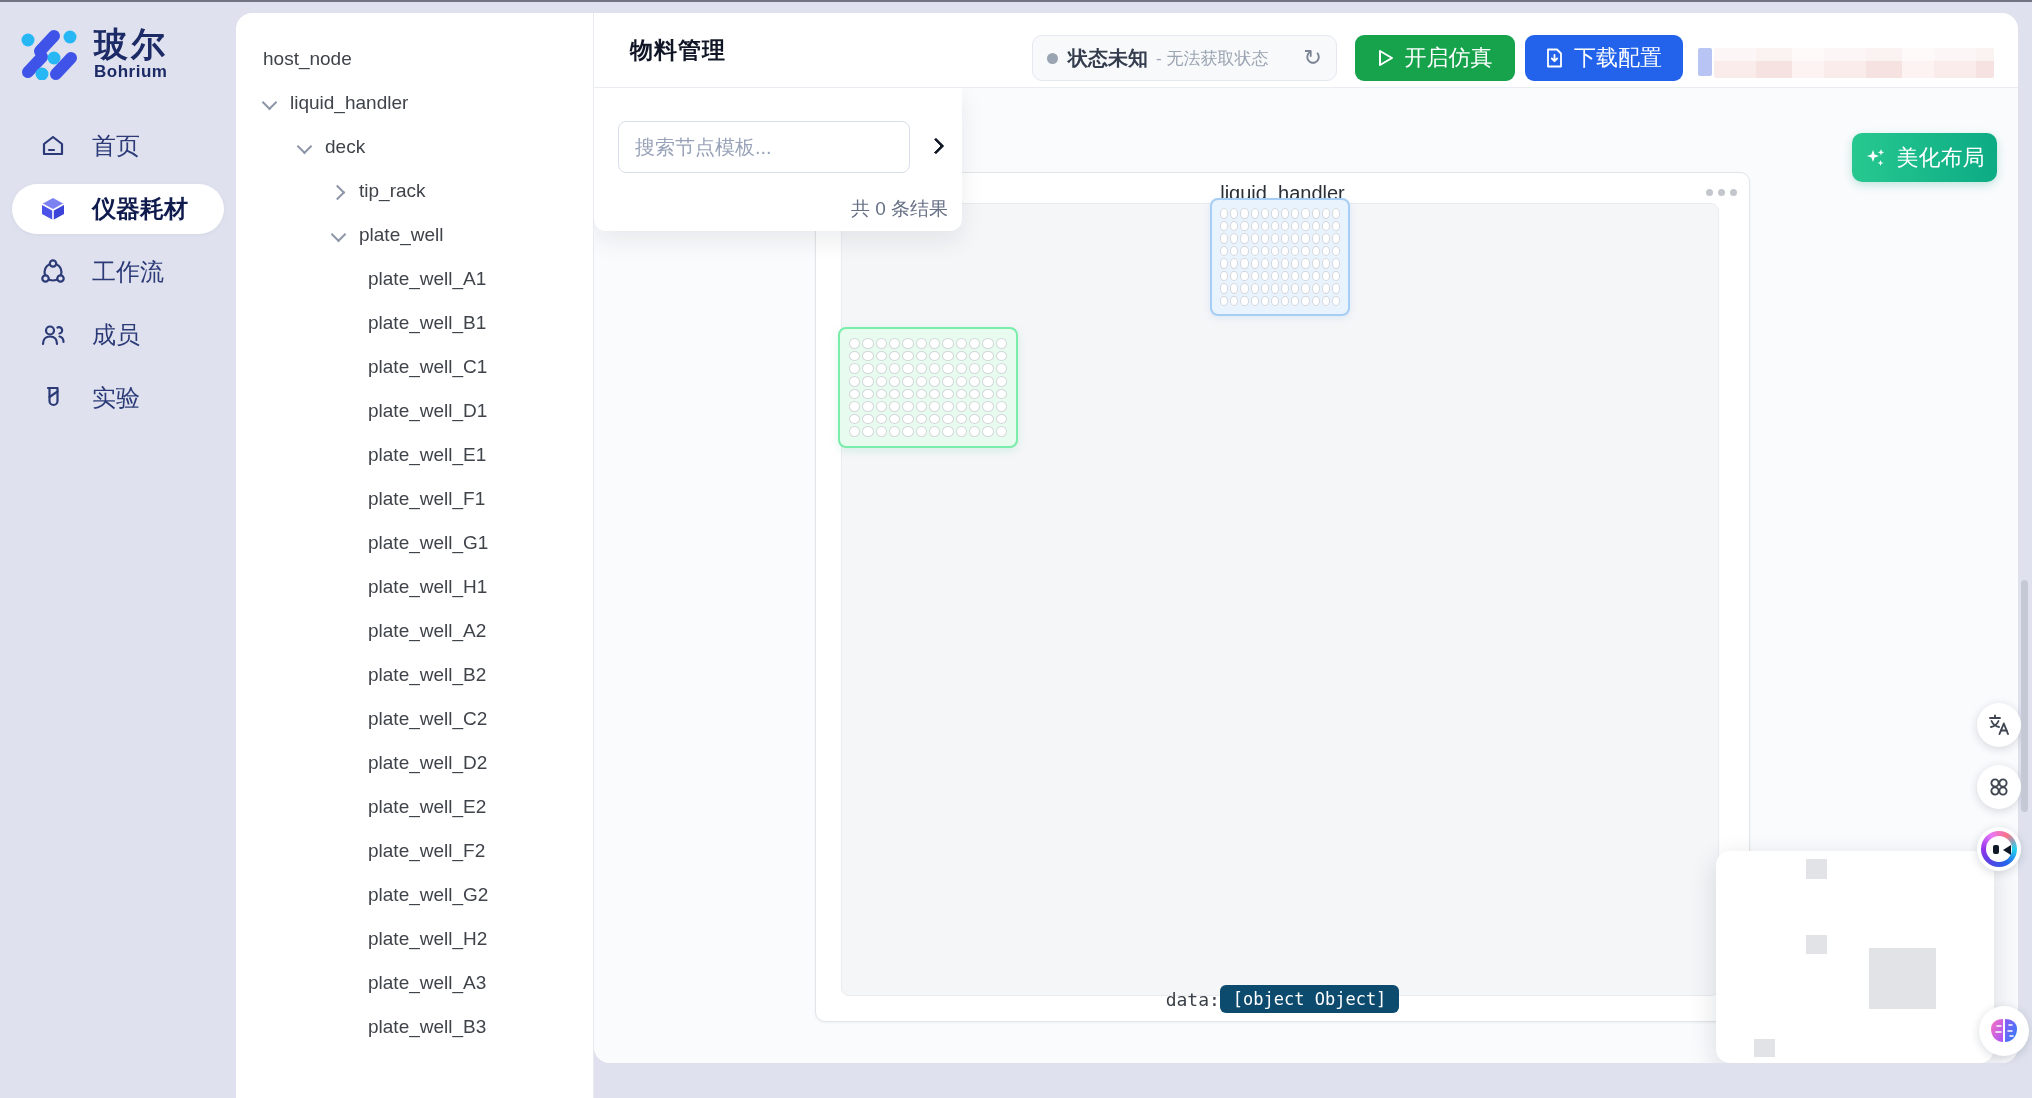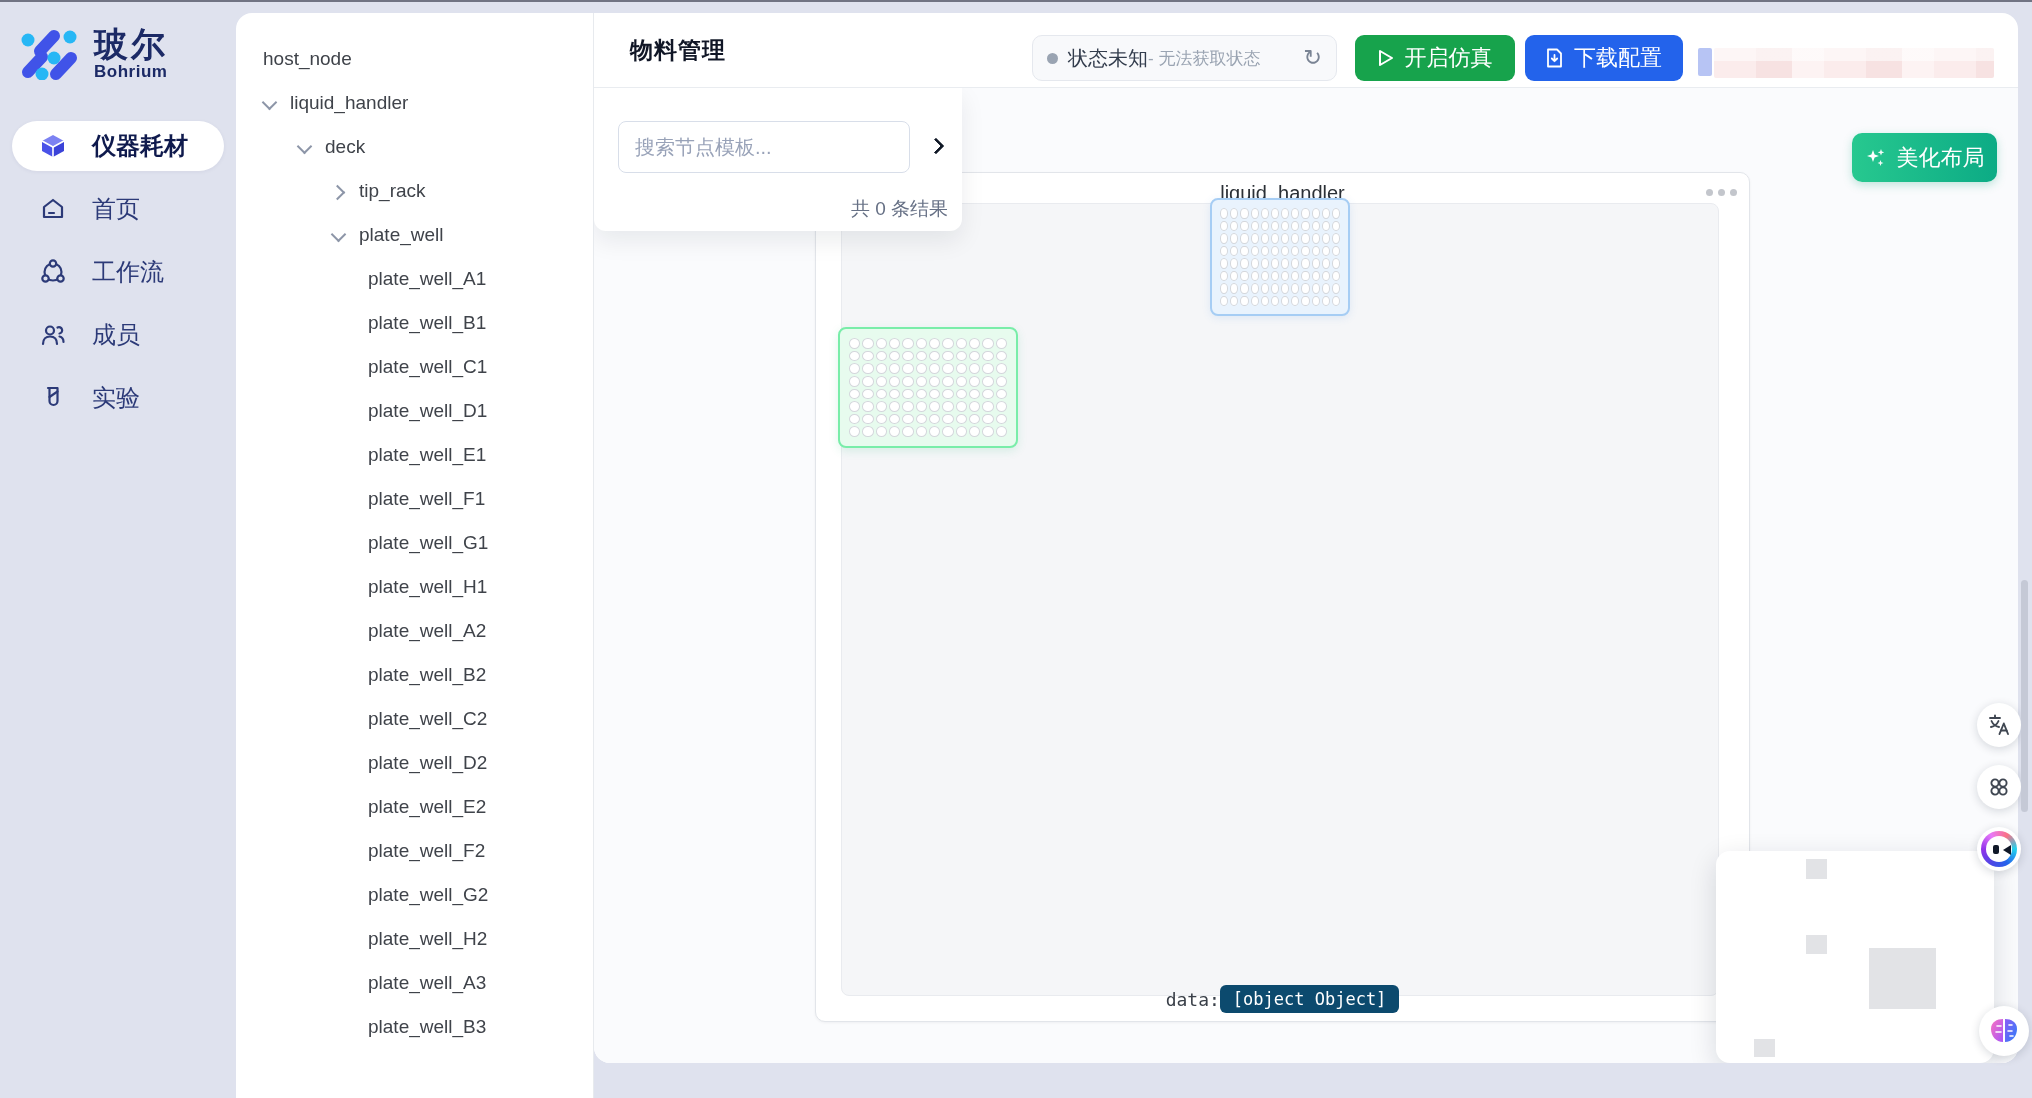--- a/index.html
+++ b/index.html
@@ -37,21 +37,21 @@
   .lvl3 { padding-left:96px; } .lvl4 { padding-left:132px; }
 
   
   .main-card { position:absolute; left:594px; top:13px; width:1424px; height:1050px; background:#fff;
                border-radius:0 16px 16px 16px; }
   .main-header { position:relative; height:75px; border-bottom:1px solid #e9ecf0; }
   .page-title { position:absolute; left:36px; top:50%; transform:translateY(-50%); font-size:23px; font-weight:bold; color:#101626; letter-spacing:1px;}
   .status-pill { position:absolute; left:438px; top:22px; width:305px; height:46px; background:#f8f9fb;
                  border:1px solid #e5e8ee; border-radius:10px; display:flex; align-items:center; padding:0 14px; }
   .status-dot { width:11px; height:11px; border-radius:50%; background:#9aa4b2; margin-right:10px; flex:0 0 11px;}
-  .status-label { font-size:20px; font-weight:normal; color:#333d4d; white-space:nowrap;text-align:center;}
+  .status-label { font-size:20px; font-weight:bold; color:#333d4d; margin-right:8px; white-space:nowrap;text-align:center;}
   .status-detail { font-size:17px; color:#9aa4b2; white-space:nowrap; }
   .refresh-ic { margin-left:auto; font-size:22px; color:#7a8494; line-height:1; cursor:pointer;}
   .btn { position:absolute; top:22px; height:46px; border:none; border-radius:9px; display:flex; align-items:center;
          justify-content:center; gap:11px; color:#fff; font-size:22px; cursor:pointer; font-family:inherit;}
   .btn-sim { left:761px; width:160px; background:#17a34c; }
   .btn-dl  { left:931px; width:158px; background:#2363eb; }
   .redacted { position:absolute; left:1104px; top:35px; width:296px; height:30px; display:flex; }
   .redacted .rblock { width:14px; height:28px; background:#9fb0f0; opacity:.75; border-radius:2px; margin-right:2px;}
   .redacted .rstrip { flex:1; border-radius:2px;
       background:
@@ -141,40 +141,40 @@
           </g>
         </svg>
       </span>
       <span class="logo-text">
         <div class="cn">玻尔</div>
         <div class="en">Bohrium</div>
       </span>
     </div>
 
     <div class="nav">
+      <div class="nav-item">
+        <span class="nicon">
+          <svg width="26" height="26" viewBox="0 0 26 26" fill="none" stroke="#2c3a78" stroke-width="2.2" stroke-linejoin="round" stroke-linecap="round">
+            <path d="M4 21 V11 L13 4 L22 11 V21 Z"></path>
+              <path d="M9 17 H14"></path>
+          </svg>
+        </span>
+        <span class="nlabel">首页</span>
+      </div>
       <div class="nav-item active">
         <span class="nicon">
           <svg width="26" height="26" viewBox="0 0 26 26">
             <polygon points="13,2 24,8 13,14 2,8" fill="#7c82f2"></polygon>
             <polygon points="2,8 13,14 13,24 2,18" fill="#4a52e8"></polygon>
             <polygon points="24,8 13,14 13,24 24,18" fill="#3b43d8"></polygon>
             <polyline points="2,8 13,14 24,8" fill="none" stroke="#fff" stroke-width="1.6"></polyline>
             <line x1="13" y1="14" x2="13" y2="24" stroke="#fff" stroke-width="1.6"></line>
           </svg>
         </span>
         <span class="nlabel">仪器耗材</span>
-      </div>
-      <div class="nav-item">
-        <span class="nicon">
-          <svg width="26" height="26" viewBox="0 0 26 26" fill="none" stroke="#2c3a78" stroke-width="2.2" stroke-linejoin="round" stroke-linecap="round">
-            <path d="M4 21 V11 L13 4 L22 11 V21 Z"></path>
-              <path d="M9 17 H14"></path>
-          </svg>
-        </span>
-        <span class="nlabel">首页</span>
       </div>
       <div class="nav-item">
         <span class="nicon">
           <svg width="26" height="26" viewBox="0 0 26 26" fill="none" stroke="#2c3a78" stroke-width="2.2">
             <circle cx="13" cy="13" r="8.5"></circle>
             <circle cx="13" cy="4.5" r="3.2" fill="#dfe2ee"></circle>
             <circle cx="5.5" cy="19.5" r="3.2" fill="#dfe2ee"></circle>
             <circle cx="20.5" cy="19.5" r="3.2" fill="#dfe2ee"></circle>
           </svg>
         </span>

